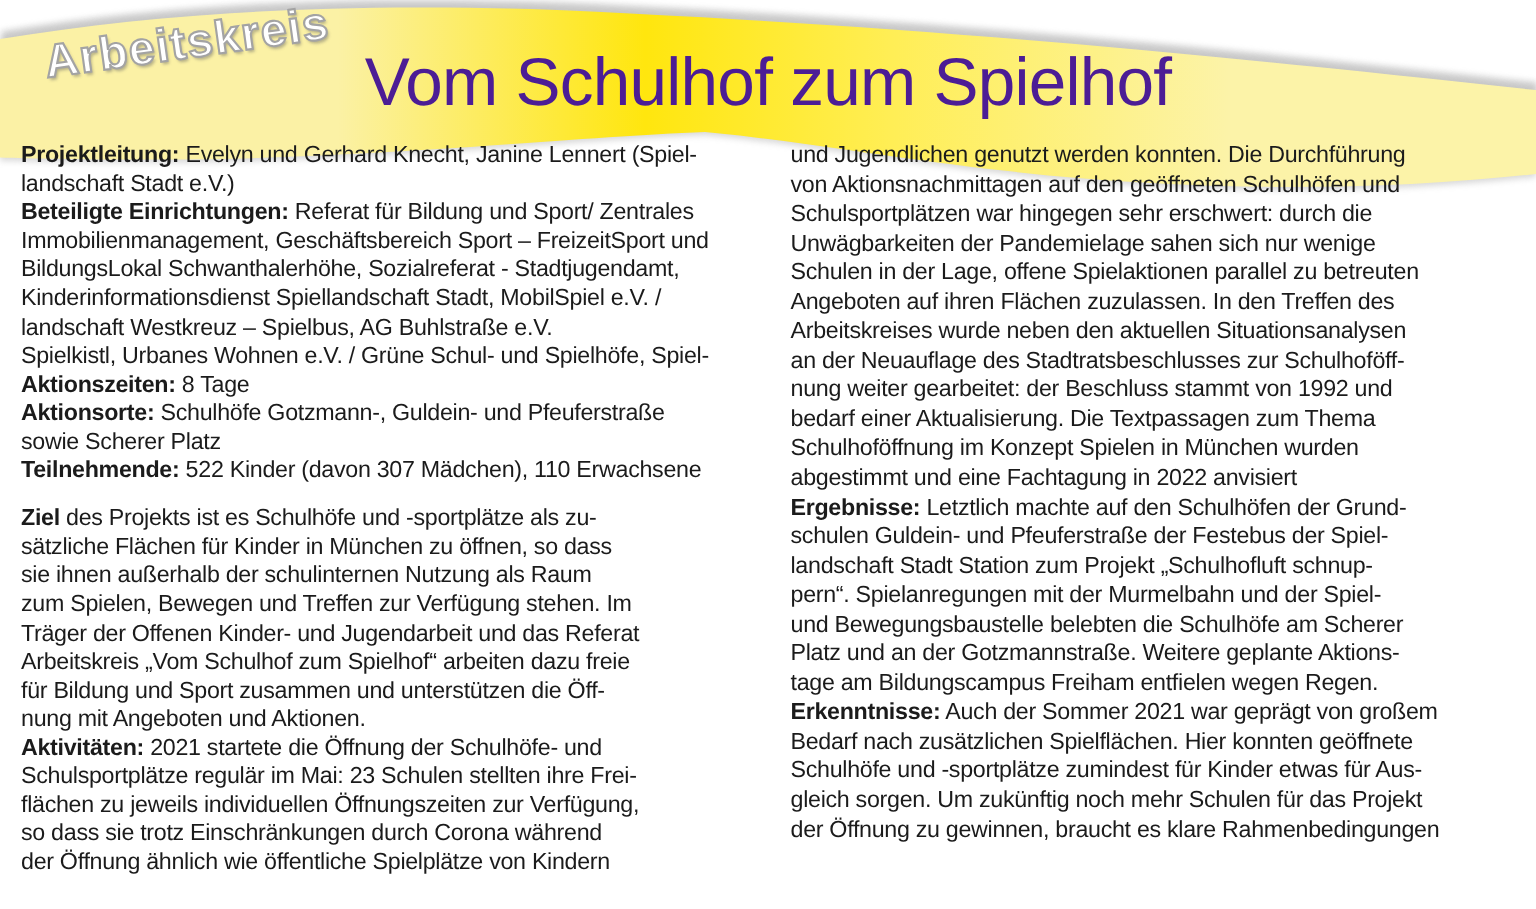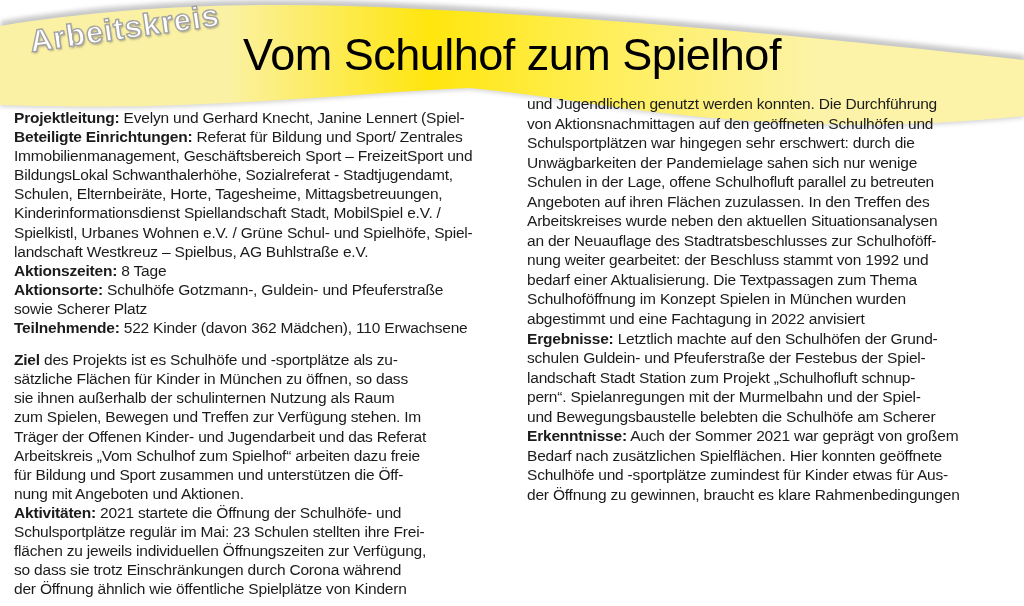--- a/index.html
+++ b/index.html
@@ -20,25 +20,25 @@
     color:#ffffff;
     -webkit-text-stroke:1.4px #a3a3a3;
     text-shadow:1px 2px 2px rgba(100,100,100,0.45);
     transform:rotate(-8deg);transform-origin:left center;
     white-space:nowrap;
   }
   .page-title{
     position:absolute;left:0;top:29px;width:1024px;z-index:3;
     text-align:center;
     font-size:45px;font-weight:400;letter-spacing:-0.5px;
-    color:#000000;white-space:nowrap;
+    color:#4c1d95;white-space:nowrap;
   }
   
   .col{position:absolute;top:94px;z-index:2;}
-  .col-left{left:14px;width:492px;margin-top:14px;}
+  .col-left{left:14px;width:492px;}
   .col-right{left:527px;width:492px;}
   .col-left .line{height:19.1px;line-height:19.1px;}
   .col-right .line{height:19.55px;line-height:19.55px;}
   .line{
     font-size:15.5px;letter-spacing:-0.2px;white-space:nowrap;color:#1b1b1b;
   }
   .line.blank{height:13px;}
   .line b{font-weight:700;}
 </style>
 </head>
@@ -67,61 +67,64 @@
            C930,126 840,127 750,121 C630,113 555,96 470,88
            C390,91 290,102 150,106 C80,107 30,106 0,105 Z" fill="url(#bannerGrad)"></path>
 </svg>
 
 <div class="wordart">Arbeitskreis</div>
 
 <div class="page-title">Vom Schulhof zum Spielhof</div>
 
 <div class="col col-left">
     <div class="line"><b>Projektleitung:</b><span> Evelyn und Gerhard Knecht, Janine Lennert (Spiel-</span></div>
+    <div class="line"><span>landschaft Stadt e.V.)</span></div>
     <div class="line"><b>Beteiligte Einrichtungen:</b><span> Referat für Bildung und Sport/ Zentrales</span></div>
     <div class="line"><span>Immobilienmanagement, Geschäftsbereich Sport – FreizeitSport und</span></div>
     <div class="line"><span>BildungsLokal Schwanthalerhöhe, Sozialreferat - Stadtjugendamt,</span></div>
-    <div class="line"><span>Schulen, Elternbeiräte, Horte, Tagesheime, Mittagsbetreuungen,</span></div>
     <div class="line"><span>Kinderinformationsdienst Spiellandschaft Stadt, MobilSpiel e.V. /</span></div>
+    <div class="line"><span>landschaft Westkreuz – Spielbus, AG Buhlstraße e.V.</span></div>
     <div class="line"><span>Spielkistl, Urbanes Wohnen e.V. / Grüne Schul- und Spielhöfe, Spiel-</span></div>
-    <div class="line"><span>landschaft Westkreuz – Spielbus, AG Buhlstraße e.V.</span></div>
     <div class="line"><b>Aktionszeiten:</b><span> 8 Tage</span></div>
     <div class="line"><b>Aktionsorte:</b><span> Schulhöfe Gotzmann-, Guldein- und Pfeuferstraße</span></div>
     <div class="line"><span>sowie Scherer Platz</span></div>
-    <div class="line"><b>Teilnehmende:</b><span> 522 Kinder (davon 362 Mädchen), 110 Erwachsene</span></div>
+    <div class="line"><b>Teilnehmende:</b><span> 522 Kinder (davon 307 Mädchen), 110 Erwachsene</span></div>
     <div class="line blank"></div>
     <div class="line"><b>Ziel</b><span> des Projekts ist es Schulhöfe und -sportplätze als zu-</span></div>
     <div class="line"><span>sätzliche Flächen für Kinder in München zu öffnen, so dass</span></div>
     <div class="line"><span>sie ihnen außerhalb der schulinternen Nutzung als Raum</span></div>
     <div class="line"><span>zum Spielen, Bewegen und Treffen zur Verfügung stehen. Im</span></div>
     <div class="line"><span>Träger der Offenen Kinder- und Jugendarbeit und das Referat</span></div>
     <div class="line"><span>Arbeitskreis „Vom Schulhof zum Spielhof“ arbeiten dazu freie</span></div>
     <div class="line"><span>für Bildung und Sport zusammen und unterstützen die Öff-</span></div>
     <div class="line"><span>nung mit Angeboten und Aktionen.</span></div>
     <div class="line"><b>Aktivitäten:</b><span> 2021 startete die Öffnung der Schulhöfe- und</span></div>
     <div class="line"><span>Schulsportplätze regulär im Mai: 23 Schulen stellten ihre Frei-</span></div>
     <div class="line"><span>flächen zu jeweils individuellen Öffnungszeiten zur Verfügung,</span></div>
     <div class="line"><span>so dass sie trotz Einschränkungen durch Corona während</span></div>
     <div class="line"><span>der Öffnung ähnlich wie öffentliche Spielplätze von Kindern</span></div>
   </div>
 <div class="col col-right">
     <div class="line"><span>und Jugendlichen genutzt werden konnten. Die Durchführung</span></div>
     <div class="line"><span>von Aktionsnachmittagen auf den geöffneten Schulhöfen und</span></div>
     <div class="line"><span>Schulsportplätzen war hingegen sehr erschwert: durch die</span></div>
     <div class="line"><span>Unwägbarkeiten der Pandemielage sahen sich nur wenige</span></div>
-    <div class="line"><span>Schulen in der Lage, offene Schulhofluft parallel zu betreuten</span></div>
+    <div class="line"><span>Schulen in der Lage, offene Spielaktionen parallel zu betreuten</span></div>
     <div class="line"><span>Angeboten auf ihren Flächen zuzulassen. In den Treffen des</span></div>
     <div class="line"><span>Arbeitskreises wurde neben den aktuellen Situationsanalysen</span></div>
     <div class="line"><span>an der Neuauflage des Stadtratsbeschlusses zur Schulhoföff-</span></div>
     <div class="line"><span>nung weiter gearbeitet: der Beschluss stammt von 1992 und</span></div>
     <div class="line"><span>bedarf einer Aktualisierung. Die Textpassagen zum Thema</span></div>
     <div class="line"><span>Schulhoföffnung im Konzept Spielen in München wurden</span></div>
     <div class="line"><span>abgestimmt und eine Fachtagung in 2022 anvisiert</span></div>
     <div class="line"><b>Ergebnisse:</b><span> Letztlich machte auf den Schulhöfen der Grund-</span></div>
     <div class="line"><span>schulen Guldein- und Pfeuferstraße der Festebus der Spiel-</span></div>
     <div class="line"><span>landschaft Stadt Station zum Projekt „Schulhofluft schnup-</span></div>
     <div class="line"><span>pern“. Spielanregungen mit der Murmelbahn und der Spiel-</span></div>
     <div class="line"><span>und Bewegungsbaustelle belebten die Schulhöfe am Scherer</span></div>
+    <div class="line"><span>Platz und an der Gotzmannstraße. Weitere geplante Aktions-</span></div>
+    <div class="line"><span>tage am Bildungscampus Freiham entfielen wegen Regen.</span></div>
     <div class="line"><b>Erkenntnisse:</b><span> Auch der Sommer 2021 war geprägt von großem</span></div>
     <div class="line"><span>Bedarf nach zusätzlichen Spielflächen. Hier konnten geöffnete</span></div>
     <div class="line"><span>Schulhöfe und -sportplätze zumindest für Kinder etwas für Aus-</span></div>
+    <div class="line"><span>gleich sorgen. Um zukünftig noch mehr Schulen für das Projekt</span></div>
     <div class="line"><span>der Öffnung zu gewinnen, braucht es klare Rahmenbedingungen</span></div>
   </div>
 
 </body></html>

